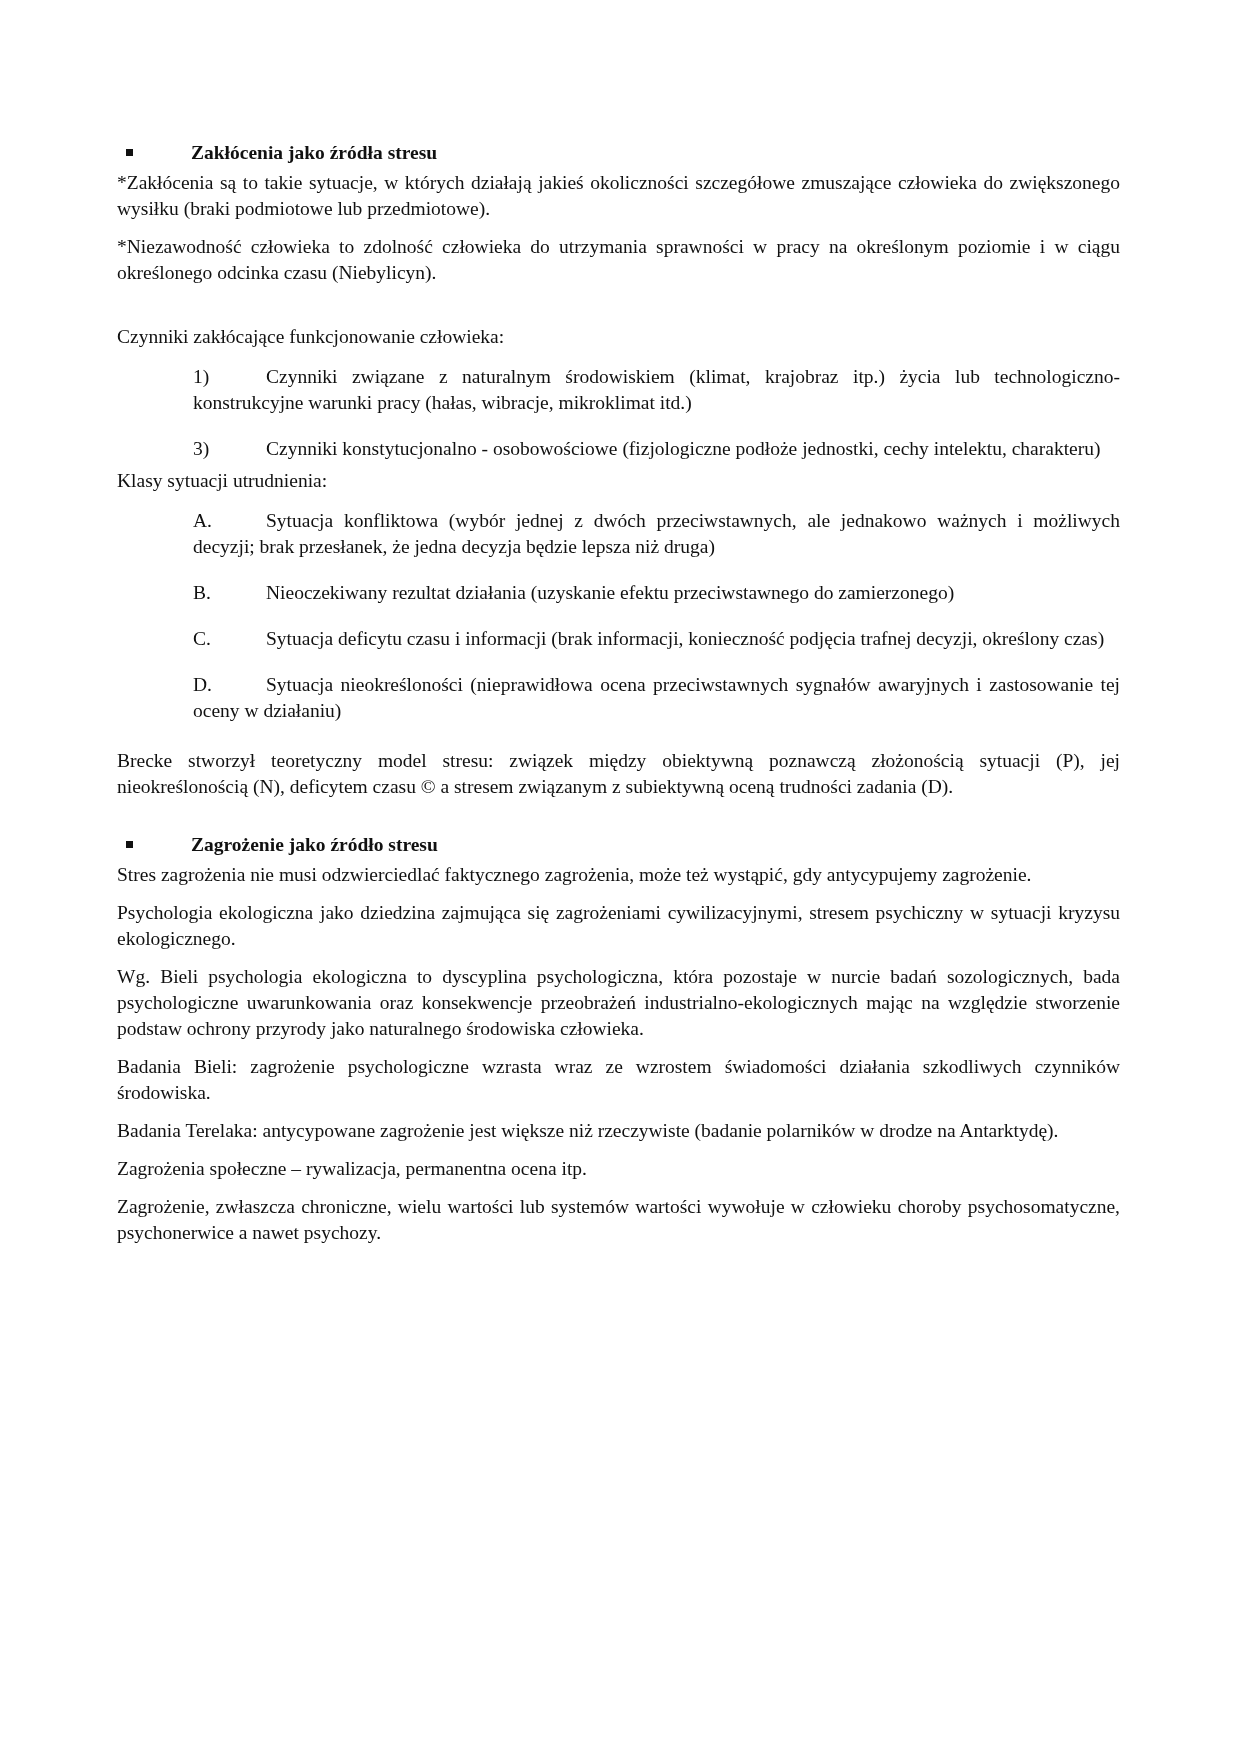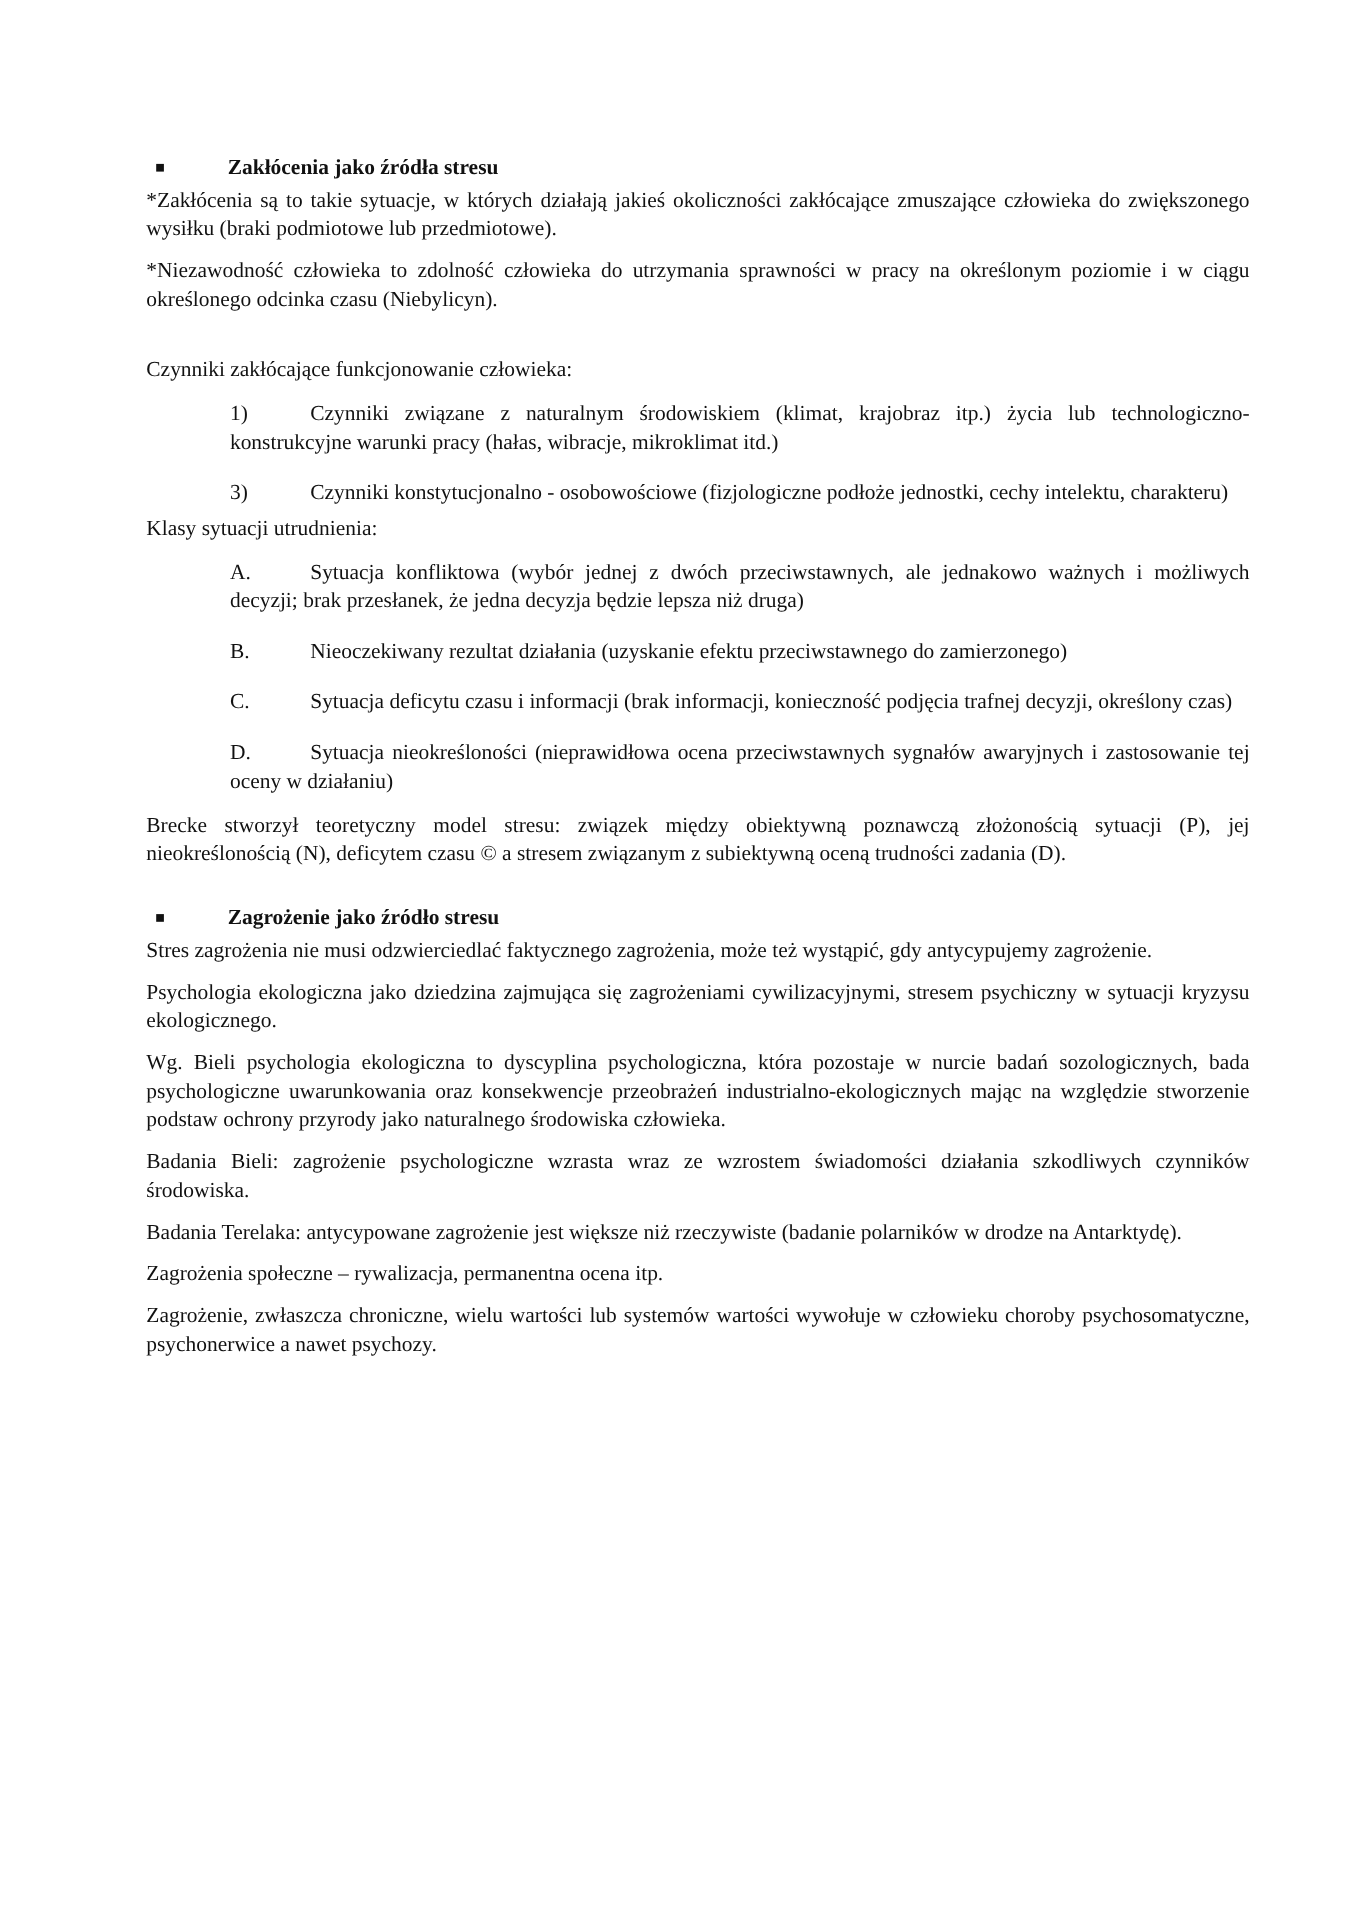--- a/index.html
+++ b/index.html
@@ -2,21 +2,21 @@
 <html><head>
   <meta charset="utf-8">
   <style>
     html, body { margin: 0; padding: 0; background: #ffffff; }
     body {
       width: 1240px; height: 1754px; position: relative; overflow: hidden;
       font-family: "Liberation Serif", "DejaVu Serif", serif;
       color: #111111;
     }
     .page {
-      position: absolute; left: 133px; top: 140px; width: 1003px;
+      position: absolute; left: 117px; top: 140px; width: 1003px;
       font-size: 19.5px; line-height: 26px;
     }
     .heading {
       position: relative; font-weight: bold; margin: 0 0 0 0; height: 30px;
       padding-left: 74px;
     }
     .heading .bullet {
       position: absolute; left: 9px; top: 9px; width: 7px; height: 7px; background: #111;
     }
     p { margin: 0 0 12px 0; text-align: justify; }
@@ -28,36 +28,36 @@
   </style>
 </head>
 <body>
 
 <div class="page">
 
   <div class="heading">
     <span class="bullet"></span>
     <span>Zakłócenia jako źródła stresu</span>
   </div>
-  <p>*Zakłócenia są to takie sytuacje, w których działają jakieś okoliczności zakłócające zmuszające człowieka do zwiększonego wysiłku (braki podmiotowe lub przedmiotowe).</p>
+  <p>*Zakłócenia są to takie sytuacje, w których działają jakieś okoliczności szczegółowe zmuszające człowieka do zwiększonego wysiłku (braki podmiotowe lub przedmiotowe).</p>
   <p>*Niezawodność człowieka to zdolność człowieka do utrzymania sprawności w pracy na określonym poziomie i w ciągu określonego odcinka czasu (Niebylicyn).</p>
   <div class="gap"></div>
 
   <p style="margin-bottom:14px">Czynniki zakłócające funkcjonowanie człowieka:</p>
   <div class="list">
     <p><span class="marker">1)</span><span>Czynniki związane z naturalnym środowiskiem (klimat, krajobraz itp.) życia lub technologiczno- konstrukcyjne warunki pracy (hałas, wibracje, mikroklimat itd.)</span></p>
     <p style="margin-bottom:6px"><span class="marker">3)</span><span>Czynniki konstytucjonalno - osobowościowe (fizjologiczne podłoże jednostki, cechy intelektu, charakteru)</span></p>
   </div>
 
   <p style="margin-bottom:14px">Klasy sytuacji utrudnienia:</p>
   <div class="list">
     <p><span class="marker">A.</span><span>Sytuacja konfliktowa (wybór jednej z dwóch przeciwstawnych, ale jednakowo ważnych i możliwych decyzji; brak przesłanek, że jedna decyzja będzie lepsza niż druga)</span></p>
     <p><span class="marker">B.</span><span>Nieoczekiwany rezultat działania (uzyskanie efektu przeciwstawnego do zamierzonego)</span></p>
     <p><span class="marker">C.</span><span>Sytuacja deficytu czasu i informacji (brak informacji, konieczność podjęcia trafnej decyzji, określony czas)</span></p>
-    <p style="margin-bottom:14px"><span class="marker">D.</span><span>Sytuacja nieokreśloności (nieprawidłowa ocena przeciwstawnych sygnałów awaryjnych i zastosowanie tej oceny w działaniu)</span></p>
+    <p style="margin-bottom:24px"><span class="marker">D.</span><span>Sytuacja nieokreśloności (nieprawidłowa ocena przeciwstawnych sygnałów awaryjnych i zastosowanie tej oceny w działaniu)</span></p>
   </div>
 
   <p><span class="u">Brecke</span><span> stworzył teoretyczny model stresu: związek między obiektywną poznawczą złożonością sytuacji (P), jej nieokreślonością (N), deficytem czasu © a stresem związanym z subiektywną oceną trudności zadania (D).</span></p>
   <div class="gap" style="height:20px"></div>
 
   <div class="heading">
     <span class="bullet"></span>
     <span>Zagrożenie jako źródło stresu</span>
   </div>
   <p>Stres zagrożenia nie musi odzwierciedlać faktycznego zagrożenia, może też wystąpić, gdy antycypujemy zagrożenie.</p>

